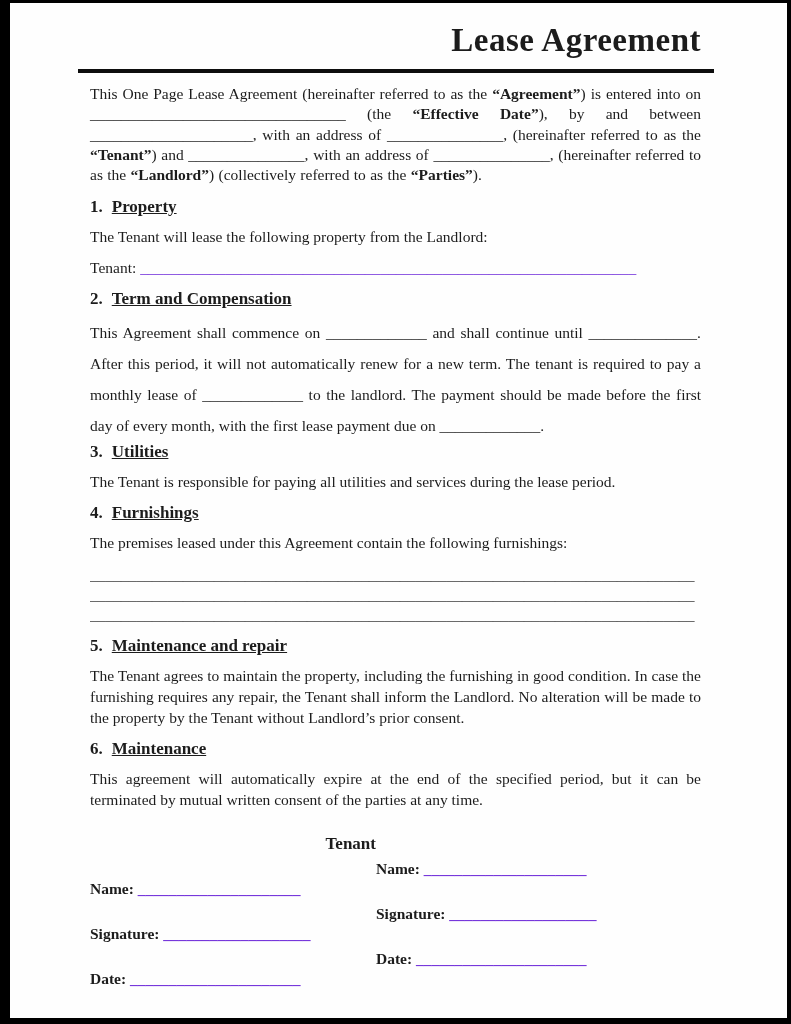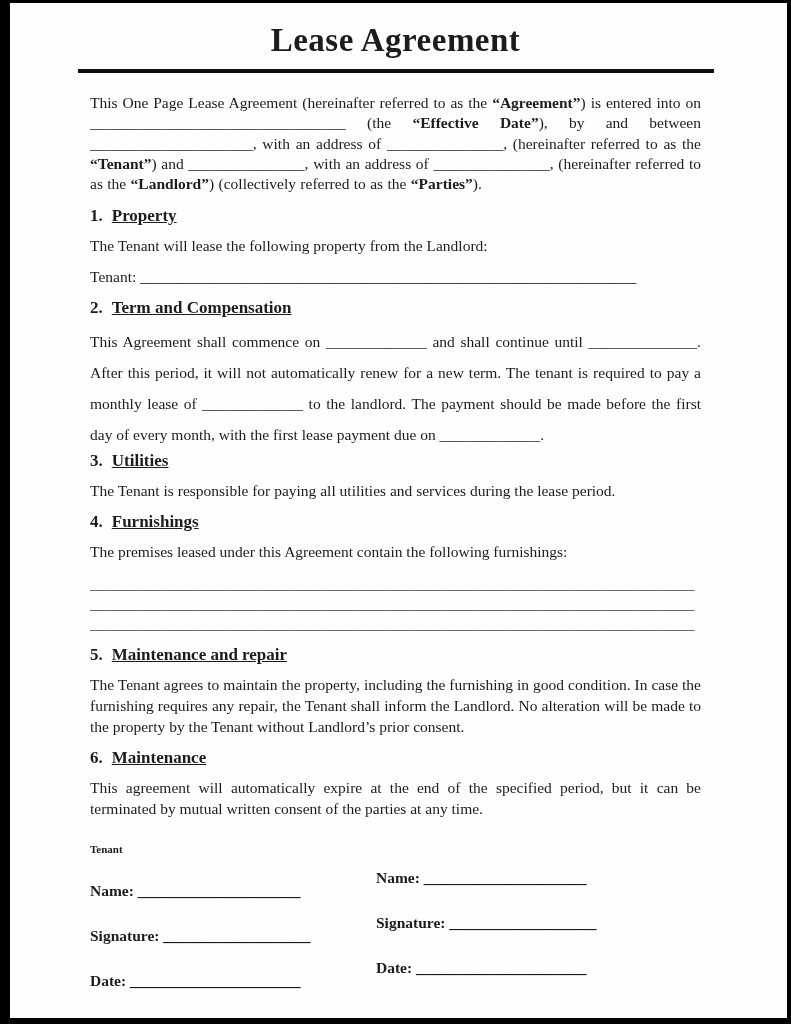--- a/index.html
+++ b/index.html
@@ -13,32 +13,32 @@
     border-width: 3px 4px 6px 10px;
     padding: 12px 86px 18px 80px;
     font-family: "Liberation Serif", "DejaVu Serif", serif;
     font-size: 15.5px;
     overflow: hidden;
   }
   b { font-weight: bold; }
   .doc-title {
     font-size: 33px;
     font-weight: bold;
-    text-align: center;
+    text-align: right;
     margin: 6px 0 0 0;
     line-height: 1.2;
     letter-spacing: 0.5px;
   }
   .title-rule {
     border: 0;
     border-top: 4px solid #0d0d0d;
     margin: 8px -13px 0 -12px;
   }
   .intro {
-    margin: 20px 0 0 0;
+    margin: 11px 0 0 0;
     text-align: justify;
     line-height: 1.32;
     word-spacing: 0.5px;
   }
   .section-heading {
     font-size: 17px;
     font-weight: bold;
     margin: 12px 0 9px 0;
     line-height: 1.1;
   }
@@ -52,38 +52,39 @@
   .para.spaced {
     line-height: 31px;
     margin: 0 0 -10px 0;
   }
   .address-row {
     margin: 10px 0 6px 0;
     white-space: nowrap;
     overflow: hidden;
     line-height: 1.36;
   }
-  .fill { color: #000000; letter-spacing: 0; text-align: center; }
+  .fill { color: #6d28d9; letter-spacing: 0; text-align: center; }
   .blanks { margin: 12px 0 6px 0; }
   .blank-line {
     line-height: 20px;
     white-space: nowrap;
     overflow: hidden;
     color: #3a3a3a;
   }
   .signatures {
     display: flex;
     margin-top: 24px;
   }
   .sig-col { width: 286px; }
   .sig-col + .sig-col { flex: 1; }
   .sig-title {
-    font-size: 11px;
+    font-size: 17px;
     font-weight: bold;
     line-height: 1.2;
+    text-align: right;
   }
   .sig-row {
     margin-top: 24px;
     line-height: 21px;
     white-space: nowrap;
     overflow: hidden;
     font-weight: bold;
   }
 </style>
 </head>

